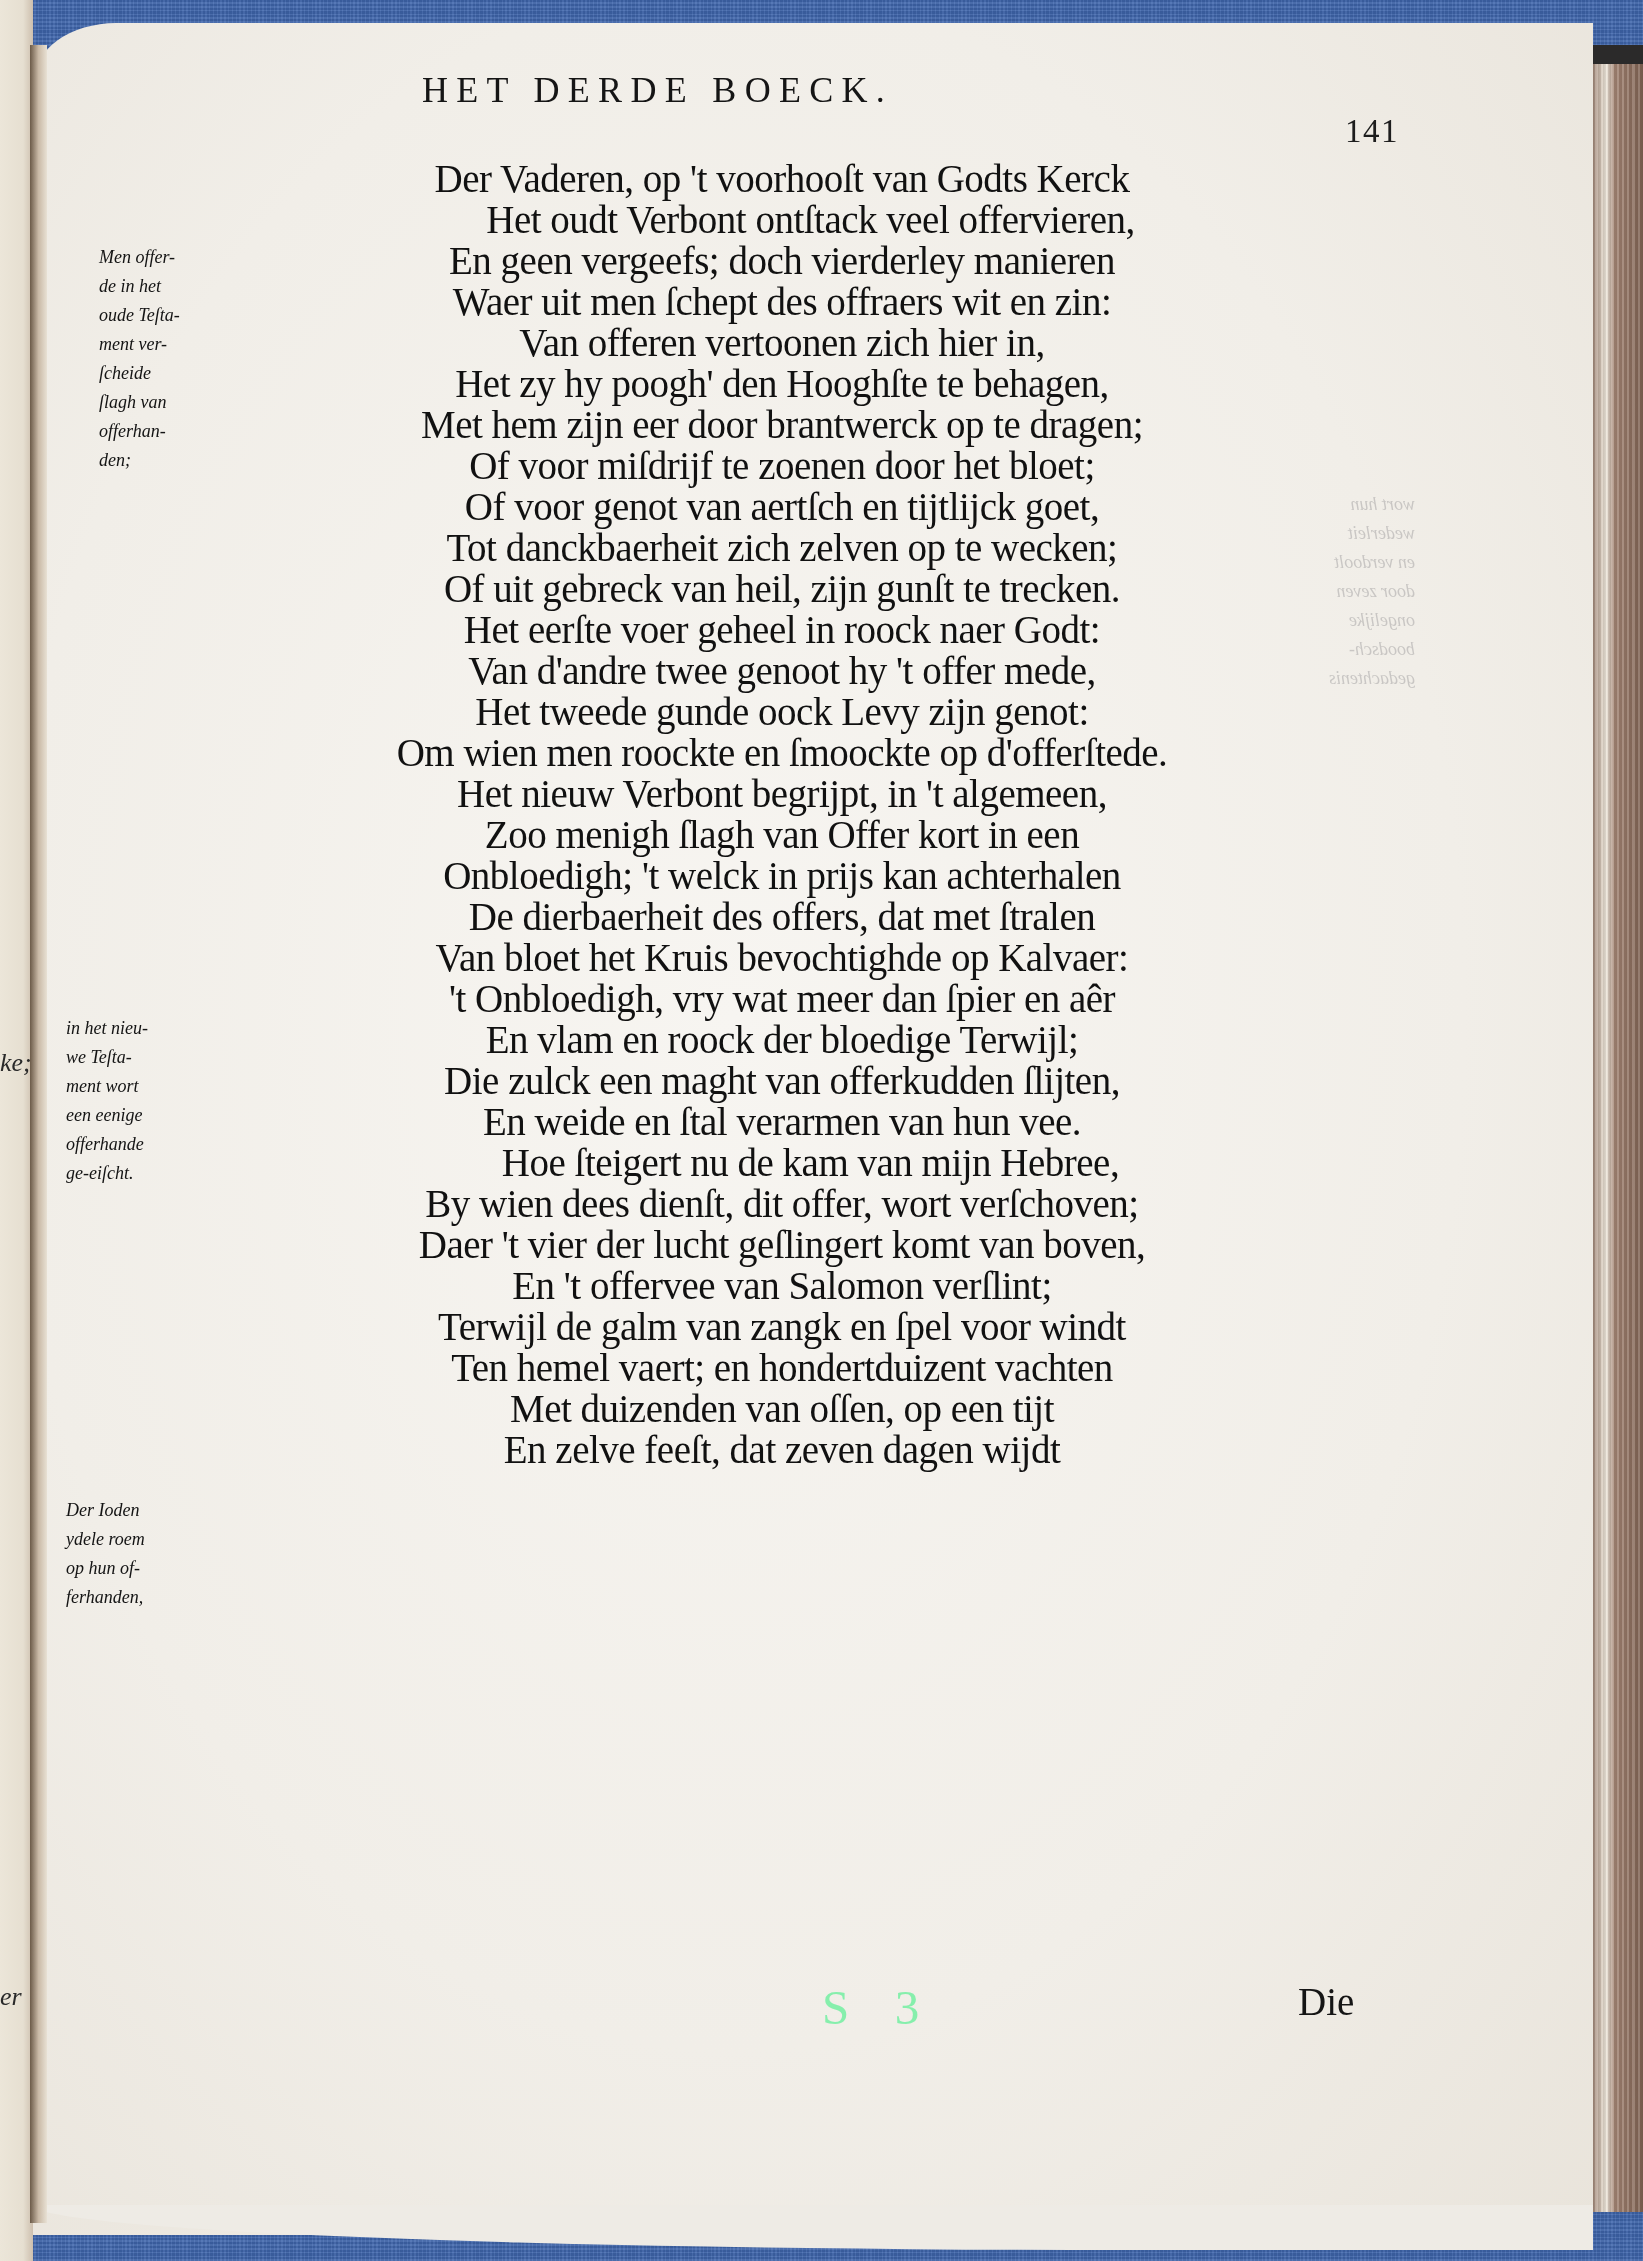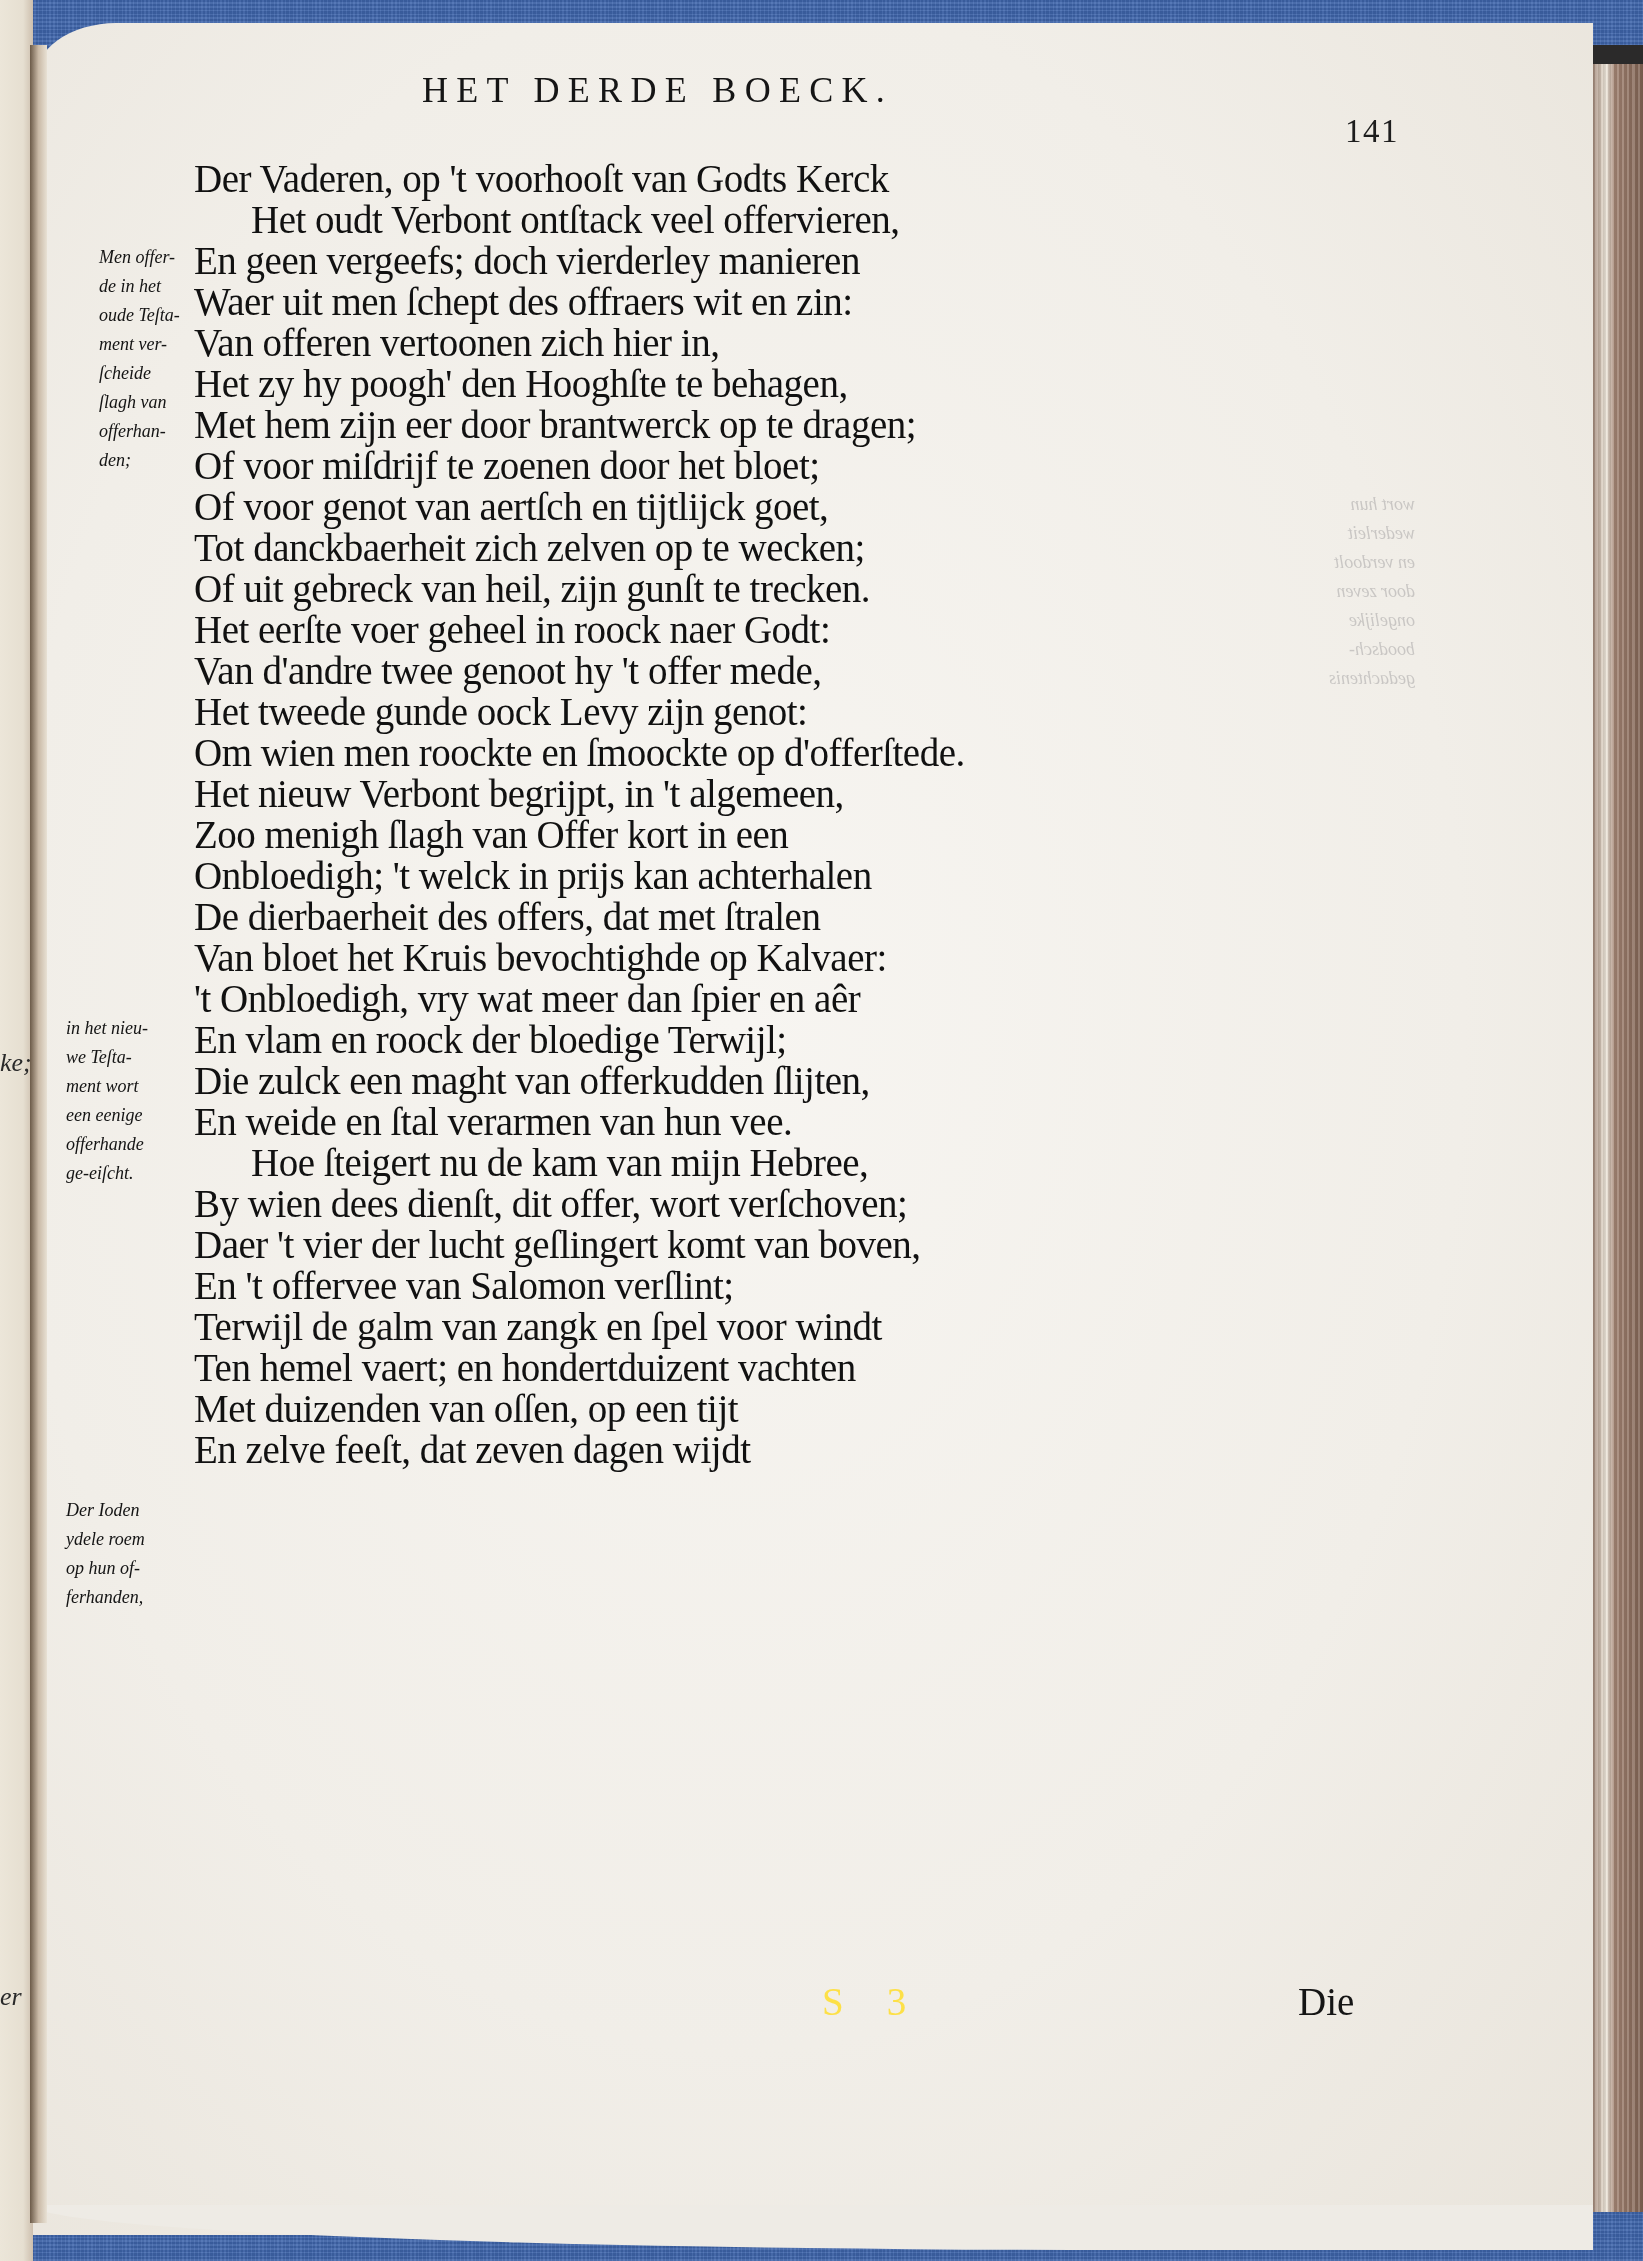--- a/index.html
+++ b/index.html
@@ -55,37 +55,37 @@
   .folio {
     position: absolute; top: 113px; left: 1345px;
     font-size: 33px; color: #1d1d1d; letter-spacing: 1.5px;
   }
   .verse {
     position: absolute; left: 194px; top: 158px; width: 1176px;
     margin: 0; padding: 0; list-style: none;
   }
   .verse li {
     height: 41px; line-height: 41px; white-space: nowrap;
-    font-size: 39px; color: #111; letter-spacing: -0.5px;
+    font-size: 39px; color: #111; letter-spacing: -0.5px; text-align: center;
   }
   .verse li.indent { padding-left: 57px; }
 
   .note {
     position: absolute; left: 66px; width: 128px;
     font-style: italic; font-size: 18px; line-height: 29px; color: #141414;
     margin: 0; padding: 0; list-style: none;
   }
   .showthrough {
     position: absolute; left: 1272px; top: 490px; width: 143px;
     margin:0; padding:0; list-style:none;
     font-style: italic; font-size: 18px; line-height: 29px; color: rgba(60,60,70,0.22);
     transform: scaleX(-1); text-align: left;
   }
   .signature {
-    position: absolute; top: 1979px; left: 822px; font-size: 39px; color: #fde047; letter-spacing: 16.6px;
+    position: absolute; top: 1979px; left: 822px; font-size: 49px; color: #86efac; letter-spacing: 16.6px;
   }
   .catchword {
     position: absolute; top: 1979px; left: 1298px; font-size: 39px; color: #151515;
   }
 </style>
 </head>
 <body>
 
 <div class="cloth"></div>
 <div class="facing-page">

